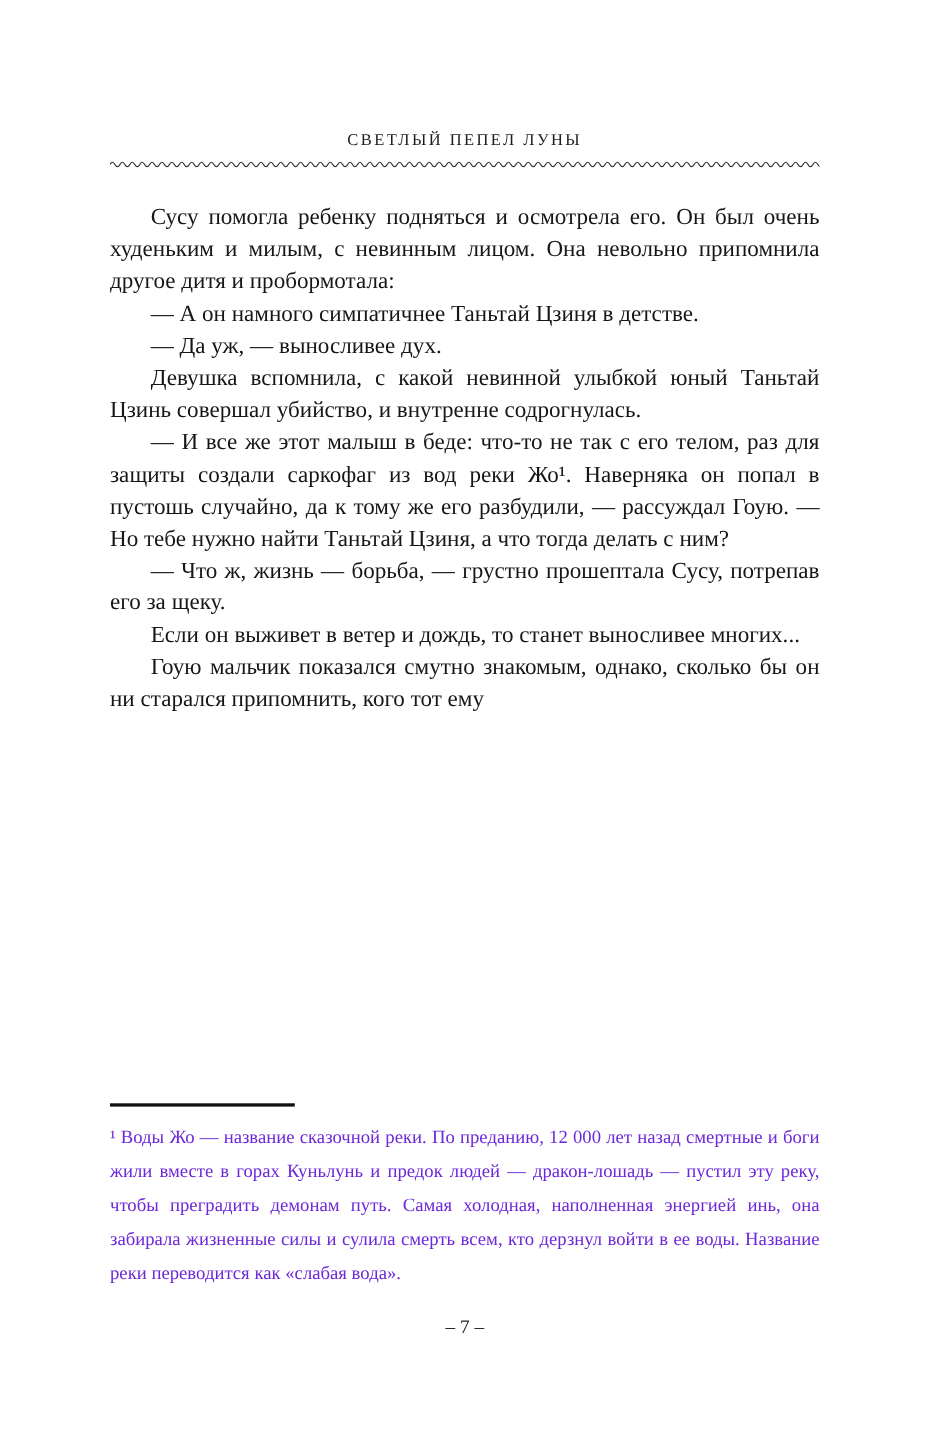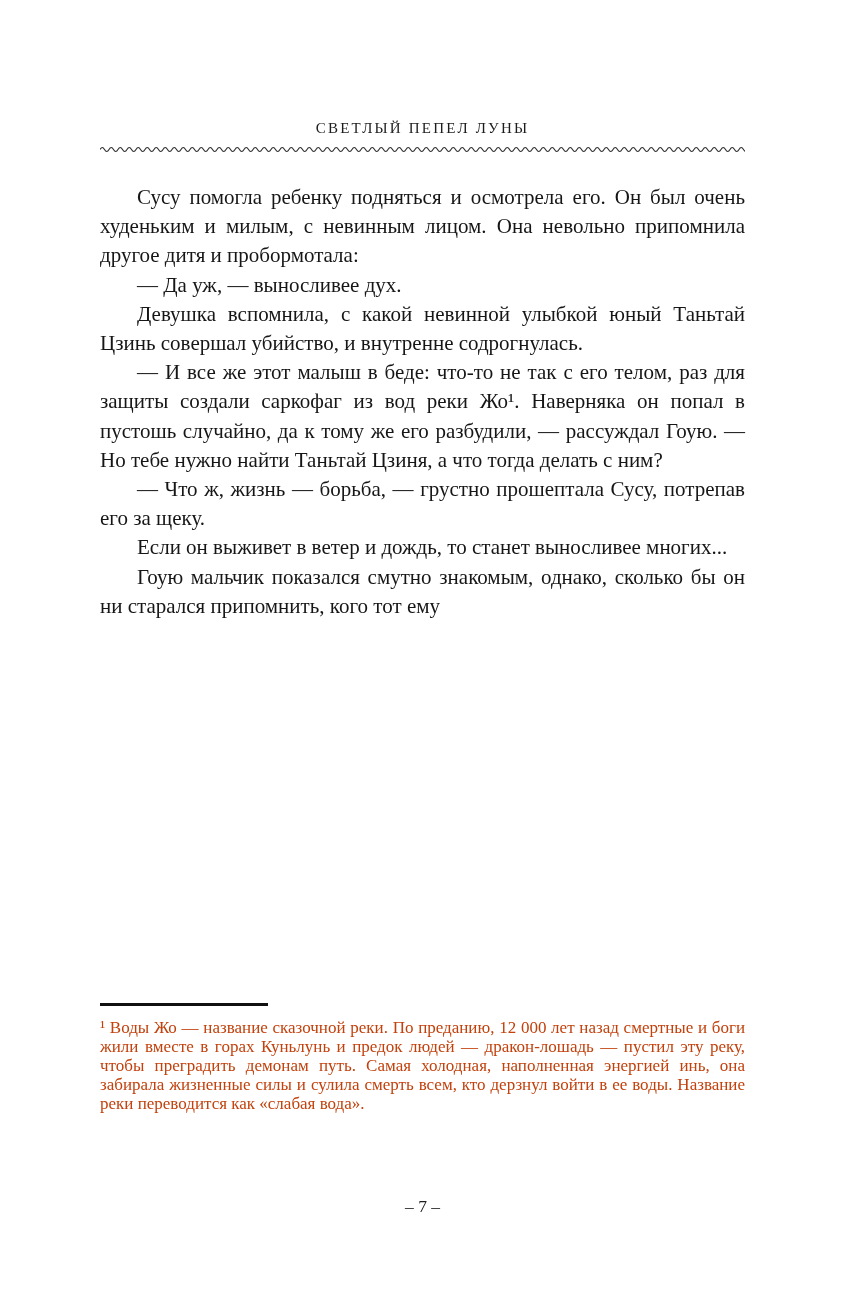--- a/index.html
+++ b/index.html
@@ -51,24 +51,24 @@
     width: 645px;
   }
   .footnote-rule {
     width: 168px;
     height: 2.5px;
     background: #111111;
     margin-bottom: 12px;
   }
   .footnote {
     font-size: 17px;
-    line-height: 19px;
+    line-height: 31px;
     text-align: justify;
     hyphens: auto;
-    color: #c2410c;
+    color: #6d28d9;
   }
   .page-number {
     position: absolute;
     left: 0;
     top: 1196px;
     width: 645px;
     text-align: center;
     font-size: 17.5px;
     color: #1d1d1d;
   }
@@ -79,20 +79,21 @@
 <div class="page">
 
   <div class="running-head">СВЕТЛЫЙ ПЕПЕЛ ЛУНЫ</div>
 
   <svg class="wavy" viewBox="0 0 645 9" preserveAspectRatio="none" xmlns="http://www.w3.org/2000/svg">
     <path id="wave-path" fill="none" stroke="#2e2e2e" stroke-width="1.1" d="M0,4.5 q2.25,-4 4.5,0 q2.25,4 4.5,0 q2.25,-4 4.5,0 q2.25,4 4.5,0 q2.25,-4 4.5,0 q2.25,4 4.5,0 q2.25,-4 4.5,0 q2.25,4 4.5,0 q2.25,-4 4.5,0 q2.25,4 4.5,0 q2.25,-4 4.5,0 q2.25,4 4.5,0 q2.25,-4 4.5,0 q2.25,4 4.5,0 q2.25,-4 4.5,0 q2.25,4 4.5,0 q2.25,-4 4.5,0 q2.25,4 4.5,0 q2.25,-4 4.5,0 q2.25,4 4.5,0 q2.25,-4 4.5,0 q2.25,4 4.5,0 q2.25,-4 4.5,0 q2.25,4 4.5,0 q2.25,-4 4.5,0 q2.25,4 4.5,0 q2.25,-4 4.5,0 q2.25,4 4.5,0 q2.25,-4 4.5,0 q2.25,4 4.5,0 q2.25,-4 4.5,0 q2.25,4 4.5,0 q2.25,-4 4.5,0 q2.25,4 4.5,0 q2.25,-4 4.5,0 q2.25,4 4.5,0 q2.25,-4 4.5,0 q2.25,4 4.5,0 q2.25,-4 4.5,0 q2.25,4 4.5,0 q2.25,-4 4.5,0 q2.25,4 4.5,0 q2.25,-4 4.5,0 q2.25,4 4.5,0 q2.25,-4 4.5,0 q2.25,4 4.5,0 q2.25,-4 4.5,0 q2.25,4 4.5,0 q2.25,-4 4.5,0 q2.25,4 4.5,0 q2.25,-4 4.5,0 q2.25,4 4.5,0 q2.25,-4 4.5,0 q2.25,4 4.5,0 q2.25,-4 4.5,0 q2.25,4 4.5,0 q2.25,-4 4.5,0 q2.25,4 4.5,0 q2.25,-4 4.5,0 q2.25,4 4.5,0 q2.25,-4 4.5,0 q2.25,4 4.5,0 q2.25,-4 4.5,0 q2.25,4 4.5,0 q2.25,-4 4.5,0 q2.25,4 4.5,0 q2.25,-4 4.5,0 q2.25,4 4.5,0 q2.25,-4 4.5,0 q2.25,4 4.5,0 q2.25,-4 4.5,0 q2.25,4 4.5,0 q2.25,-4 4.5,0 q2.25,4 4.5,0 q2.25,-4 4.5,0 q2.25,4 4.5,0 q2.25,-4 4.5,0 q2.25,4 4.5,0 q2.25,-4 4.5,0 q2.25,4 4.5,0 q2.25,-4 4.5,0 q2.25,4 4.5,0 q2.25,-4 4.5,0 q2.25,4 4.5,0 q2.25,-4 4.5,0 q2.25,4 4.5,0 q2.25,-4 4.5,0 q2.25,4 4.5,0 q2.25,-4 4.5,0 q2.25,4 4.5,0 q2.25,-4 4.5,0 q2.25,4 4.5,0 q2.25,-4 4.5,0 q2.25,4 4.5,0 q2.25,-4 4.5,0 q2.25,4 4.5,0 q2.25,-4 4.5,0 q2.25,4 4.5,0 q2.25,-4 4.5,0 q2.25,4 4.5,0 q2.25,-4 4.5,0 q2.25,4 4.5,0 q2.25,-4 4.5,0 q2.25,4 4.5,0 q2.25,-4 4.5,0 q2.25,4 4.5,0 q2.25,-4 4.5,0 q2.25,4 4.5,0 q2.25,-4 4.5,0 q2.25,4 4.5,0 q2.25,-4 4.5,0 q2.25,4 4.5,0 q2.25,-4 4.5,0 q2.25,4 4.5,0 q2.25,-4 4.5,0 q2.25,4 4.5,0 q2.25,-4 4.5,0 q2.25,4 4.5,0 q2.25,-4 4.5,0 q2.25,4 4.5,0 q2.25,-4 4.5,0 q2.25,4 4.5,0 q2.25,-4 4.5,0 q2.25,4 4.5,0 q2.25,-4 4.5,0 q2.25,4 4.5,0 q2.25,-4 4.5,0 q2.25,4 4.5,0 q2.25,-4 4.5,0 q2.25,4 4.5,0 q2.25,-4 4.5,0 q2.25,4 4.5,0 q2.25,-4 4.5,0 q2.25,4 4.5,0 q2.25,-4 4.5,0 q2.25,4 4.5,0 q2.25,-4 4.5,0 q2.25,4 4.5,0 q2.25,-4 4.5,0 q2.25,4 4.5,0 q2.25,-4 4.5,0 q2.25,4 4.5,0 q2.25,-4 4.5,0 q2.25,4 4.5,0"></path>
   </svg>
 
   <div class="body-text">
       <p>Сусу помогла ребенку подняться и осмотрела его. Он был очень худеньким и милым, с невинным лицом. Она невольно припомнила другое дитя и пробормотала:</p>
+      <p>— А он намного симпатичнее Таньтай Цзиня в детстве.</p>
       <p>— Да уж, — выносливее дух.</p>
       <p>Девушка вспомнила, с какой невинной улыбкой юный Таньтай Цзинь совершал убийство, и внутренне содрогнулась.</p>
       <p>— И все же этот малыш в беде: что-то не так с его телом, раз для защиты создали саркофаг из вод реки Жо¹. Наверняка он попал в пустошь случайно, да к тому же его разбудили, — рассуждал Гоую. — Но тебе нужно найти Таньтай Цзиня, а что тогда делать с ним?</p>
       <p>— Что ж, жизнь — борьба, — грустно прошептала Сусу, потрепав его за щеку.</p>
       <p>Если он выживет в ветер и дождь, то станет выносливее многих...</p>
       <p>Гоую мальчик показался смутно знакомым, однако, сколько бы он ни старался припомнить, кого тот ему</p>
     </div>
 
   <div class="footnote-block">
     <div class="footnote-rule"></div>

